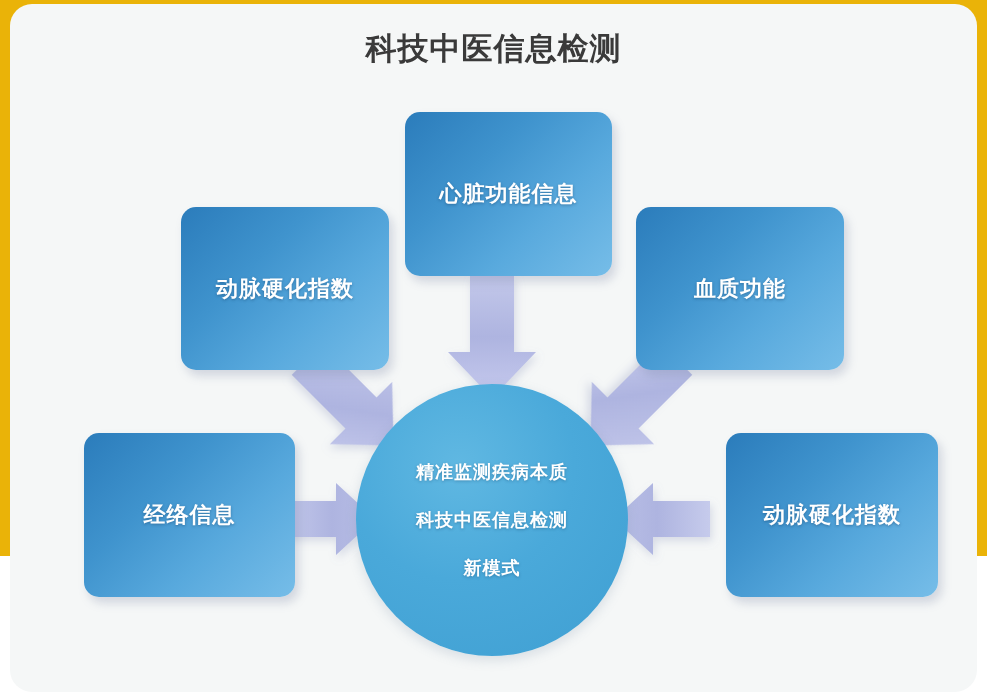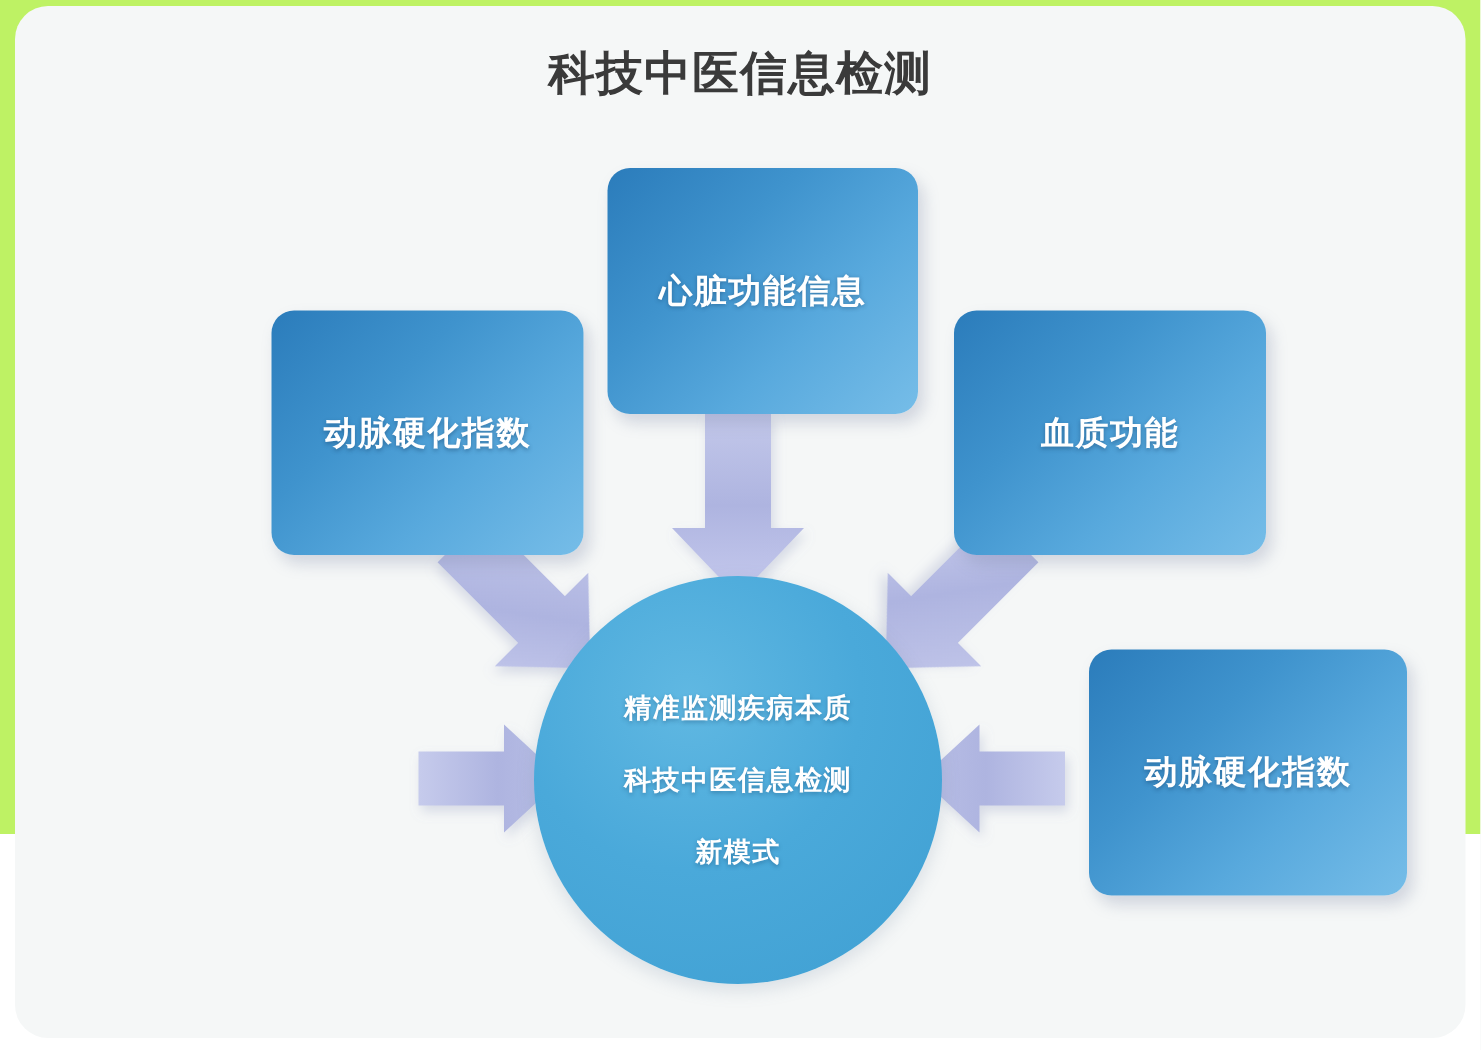--- a/index.html
+++ b/index.html
@@ -10,21 +10,21 @@
     width: 987px;
     height: 700px;
     background: #ffffff;
     font-family: "Liberation Sans", "DejaVu Sans", sans-serif;
     overflow: hidden;
   }
   #canvas {
     position: relative;
     width: 987px;
     height: 556px;
-    background: #bef264;
+    background: #eab308;
   }
   
   .card {
     position: absolute;
     left: 10px;
     top: 4px;
     width: 967px;
     height: 688px;
     background: #f5f7f7;
     border-radius: 22px;
@@ -166,20 +166,23 @@
   </div>
 
   <div class="node node-left">
     <span>动脉硬化指数</span>
   </div>
 
   <div class="node node-right">
     <span>血质功能</span>
   </div>
 
+  <div class="node node-bleft">
+    <span>经络信息</span>
+  </div>
 
   <div class="node node-bright">
     <span>动脉硬化指数</span>
   </div>
 
   <div class="hub">
     <div class="hub-line">精准监测疾病本质</div>
     <div class="hub-line">科技中医信息检测</div>
     <div class="hub-line">新模式</div>
   </div>

